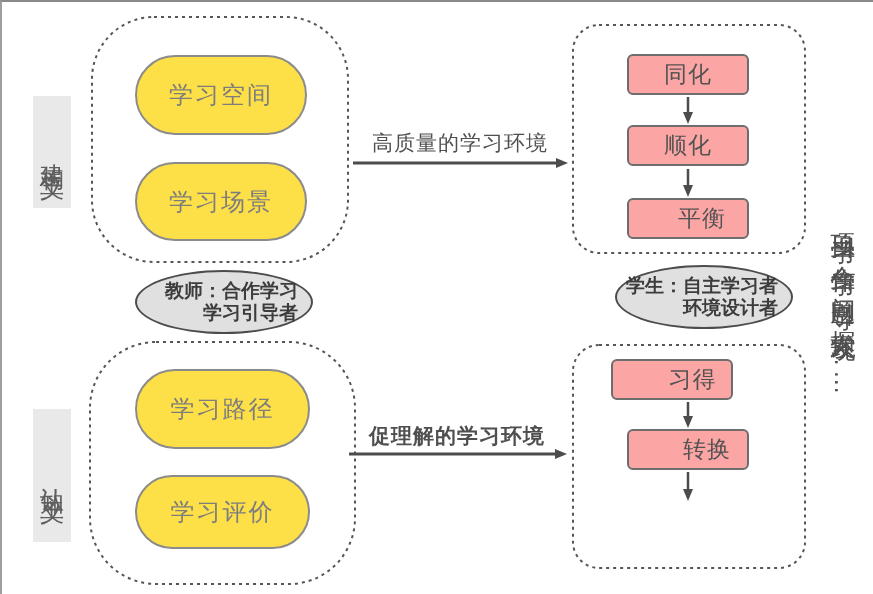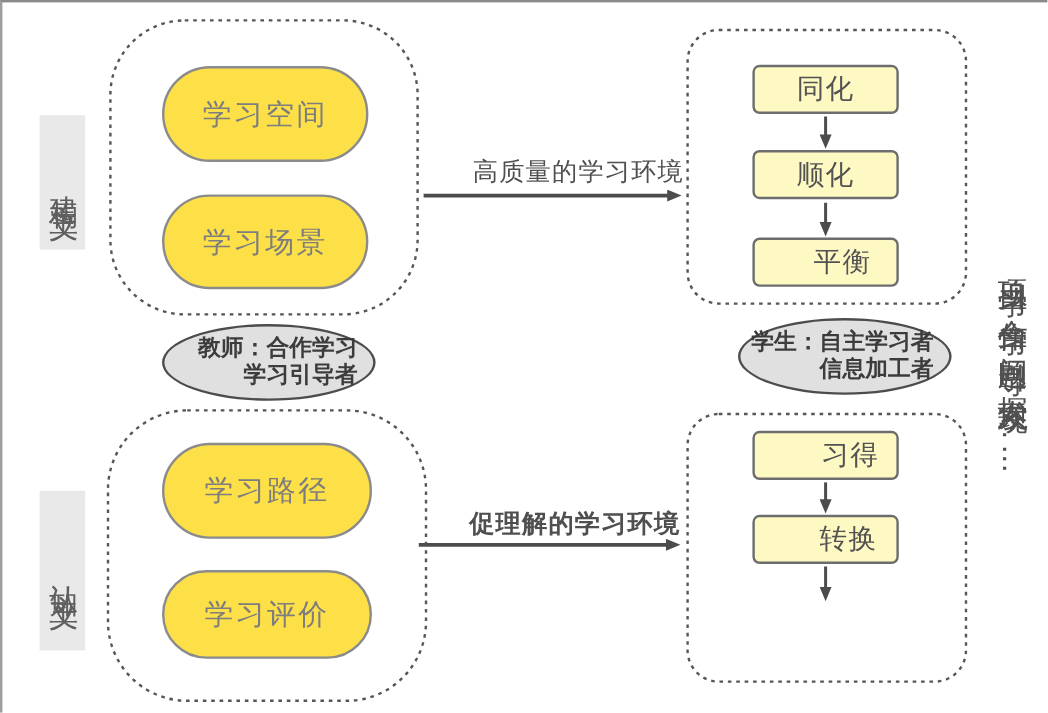--- a/index.html
+++ b/index.html
@@ -38,51 +38,51 @@
     box-sizing:border-box;
   }
   .pill-1{left:133px;top:53px;width:172px;height:80px;}
   .pill-2{left:133px;top:160px;width:172px;height:79px;font-family:Liberation Mono, monospace;}
   .pill-3{left:133px;top:367px;width:175px;height:80px;}
   .pill-4{left:133px;top:473px;width:175px;height:74px;border-radius:37px;}
 
   .pbox{
     position:absolute;
     width:122px;height:41px;
-    background:#fef9c3;
+    background:#fca5a5;
     border:2px solid #6d6d6d;
     border-radius:6px;
     display:flex;align-items:center;justify-content:center;
     font-size:23px;color:#525252;letter-spacing:1px;
     box-sizing:border-box;
   }
   .pb1{left:625px;top:52px;}
   .pb2{left:625px;top:123px;}
   .pb3{left:625px;top:196px;padding-left:28px;}
-  .pb4{left:625px;top:357px;padding-left:41px;}
+  .pb4{left:609px;top:357px;padding-left:41px;}
   .pb5{left:625px;top:427px;padding-left:38px;}
   .pb6{left:625px;top:500px;}
 
   .role-ellipse{
     position:absolute;
     width:178px;height:64px;
     background:#e0e0e0;
     border:2px solid #4c4c4c;
     border-radius:50%;
     display:flex;flex-direction:column;align-items:flex-end;justify-content:center;
     padding-right:13px;
     box-sizing:border-box;
     font-size:19px;font-weight:bold;color:#3c3c3c;
     line-height:22px;white-space:nowrap;
   }
   .teacher{left:133px;top:268px;}
   .student{left:613px;top:263px;}
 
   .arrow-label{
-    position:absolute;width:220px;text-align:right;
+    position:absolute;width:220px;text-align:center;
     font-size:21px;color:#4f4f4f;letter-spacing:1px;white-space:nowrap;
   }
   .al-top{left:348px;top:127px;}
   .al-bottom{left:345px;top:420px;font-weight:bold;}
 
   .sidebar{
     position:absolute;left:816px;top:14px;width:52px;height:580px;
     display:flex;align-items:center;justify-content:center;
   }
   .sidebar span{
@@ -137,20 +137,20 @@
   <div class="pbox pb3">平衡</div>
   <div class="pbox pb4">习得</div>
   <div class="pbox pb5">转换</div>
 
   <div class="role-ellipse teacher">
     <span>教师：合作学习</span>
     <span>学习引导者</span>
   </div>
   <div class="role-ellipse student">
     <span>学生：自主学习者</span>
-    <span>信息加工者</span>
+    <span>环境设计者</span>
   </div>
 
   <div class="sidebar">
     <span>项目学习 合作学习 问题引导 探索发现 ……</span>
   </div>
 
 </div>
 
 </body></html>

